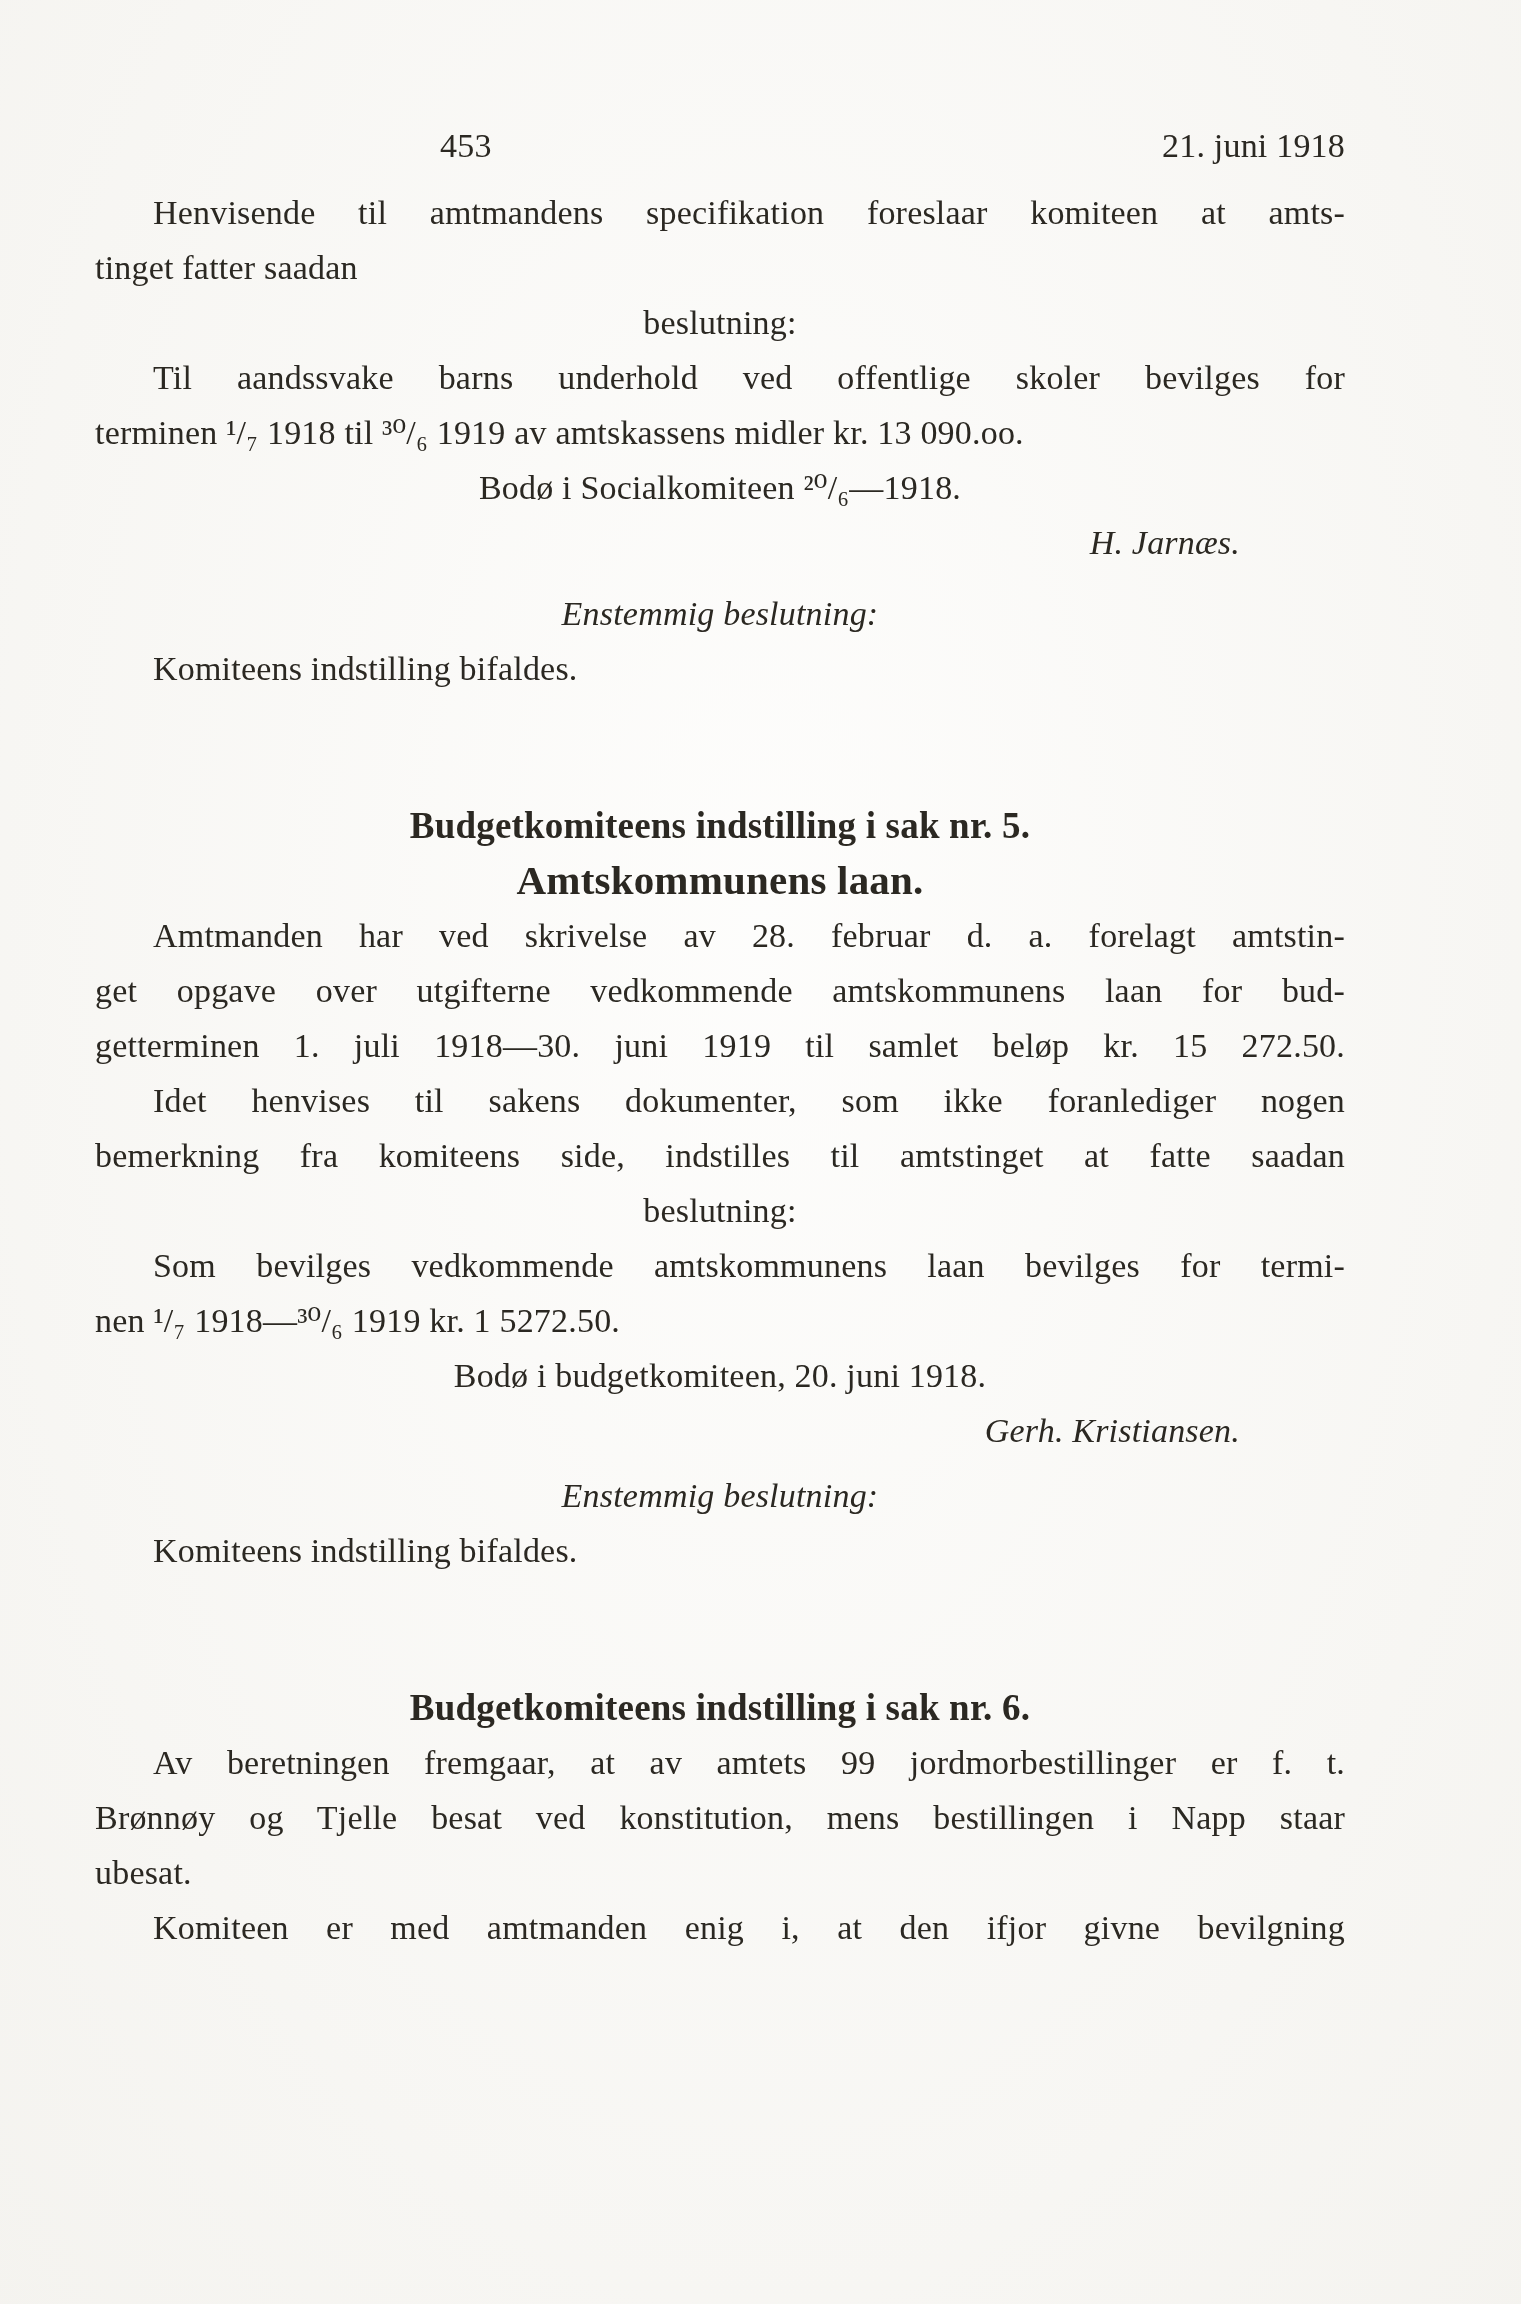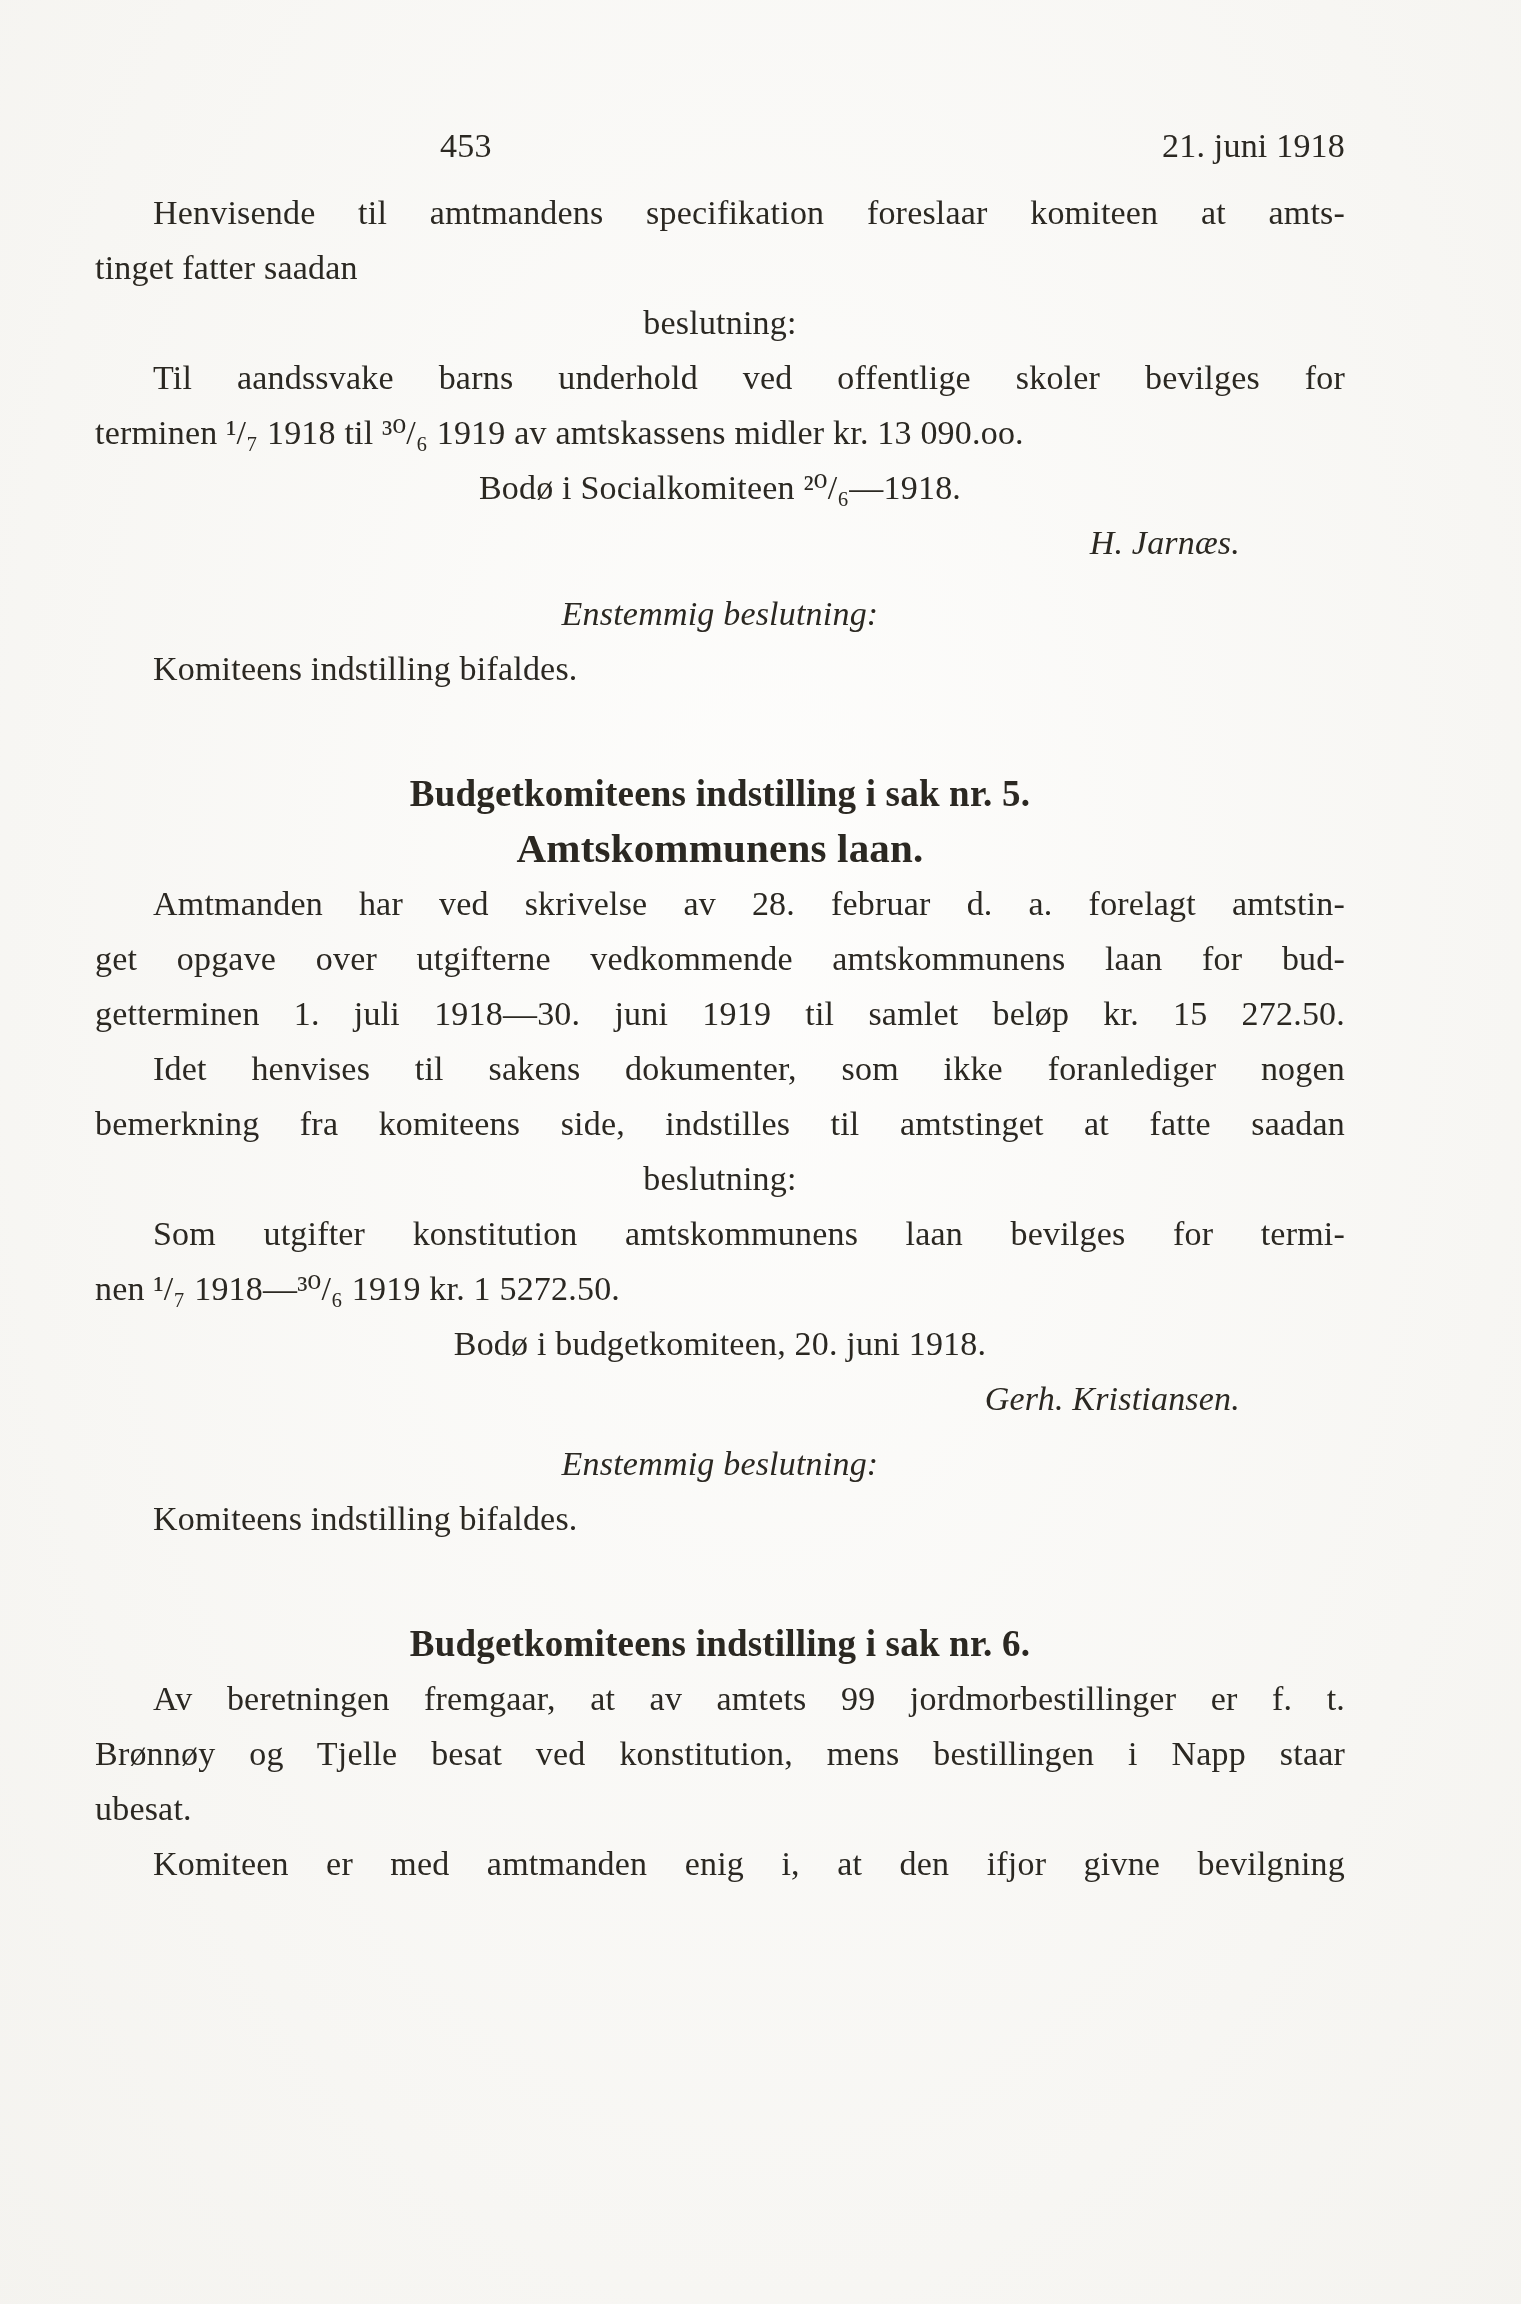--- a/index.html
+++ b/index.html
@@ -78,21 +78,21 @@
   .subheading {
     height: 55px;
     line-height: 55px;
     text-align: center;
     font-weight: bold;
     font-size: 41px;
   }
   .mt10 { margin-top: 10px; }
   .mt12 { margin-top: 12px; }
   .mt16 { margin-top: 16px; }
-  .mt70 { margin-top: 70px; }
+  .mt70 { margin-top: 102px; }
 </style>
 </head>
 <body>
 
 <div class="page">
   <div class="doc">
 
     <div class="hdr">
       <span class="pnum">453</span>
       <span class="pdate">21. juni 1918</span>
@@ -118,21 +118,21 @@
       <div class="jline indent">Amtmanden har ved skrivelse av 28. februar d. a. forelagt amtstin-</div>
       <div class="jline">get opgave over utgifterne vedkommende amtskommunens laan for bud-</div>
       <div class="jline">getterminen 1. juli 1918—30. juni 1919 til samlet beløp kr. 15 272.50.</div>
     </div>
     <div class="para">
       <div class="jline indent">Idet henvises til sakens dokumenter, som ikke foranlediger nogen</div>
       <div class="jline">bemerkning fra komiteens side, indstilles til amtstinget at fatte saadan</div>
     </div>
     <div class="line center">beslutning:</div>
     <div class="para">
-      <div class="jline indent">Som utgifter konstitution amtskommunens laan bevilges for termi-</div>
+      <div class="jline indent">Som bevilges vedkommende amtskommunens laan bevilges for termi-</div>
       <div class="line">nen ¹/₇ 1918—³⁰/₆ 1919 kr. 1 5272.50.</div>
     </div>
     <div class="line center">Bodø i budgetkomiteen, 20. juni 1918.</div>
     <div class="line sign">Gerh. Kristiansen.</div>
     <div class="line center italic mt10">Enstemmig beslutning:</div>
     <div class="line indent">Komiteens indstilling bifaldes.</div>
 
     <div class="heading mt70">Budgetkomiteens indstilling i sak nr. 6.</div>
     <div class="para">
       <div class="jline indent">Av beretningen fremgaar, at av amtets 99 jordmorbestillinger er f. t.</div>

